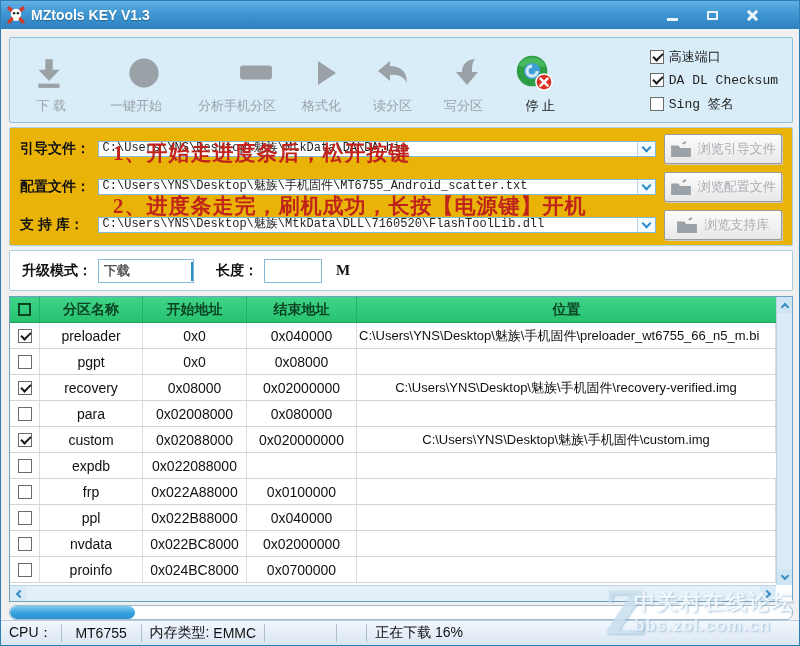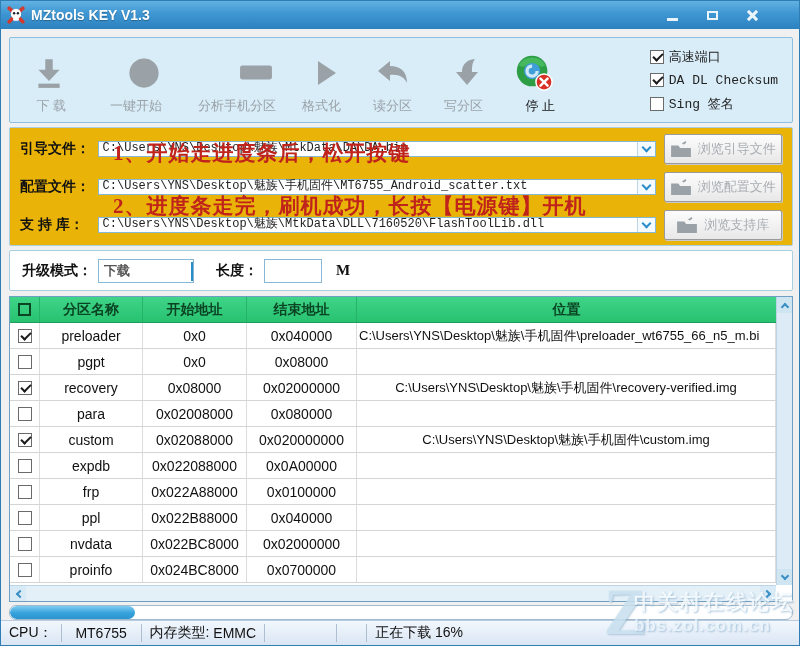--- a/index.html
+++ b/index.html
@@ -342,21 +342,20 @@
         <div class="tcell">0x02088000</div>
         <div class="tcell">0x020000000</div>
         <div class="tcell loc">C:\Users\YNS\Desktop\魅族\手机固件\custom.img</div>
       </div>
       <div class="trow">
         <div class="tcell">
             <div class="rowcb"></div>
           </div>
         <div class="tcell">expdb</div>
         <div class="tcell">0x022088000</div>
-        <div class="tcell">0x0A00000</div>
         <div class="tcell loc"></div>
       </div>
       <div class="trow">
         <div class="tcell">
             <div class="rowcb"></div>
           </div>
         <div class="tcell">frp</div>
         <div class="tcell">0x022A88000</div>
         <div class="tcell">0x0100000</div>
         <div class="tcell loc"></div>

